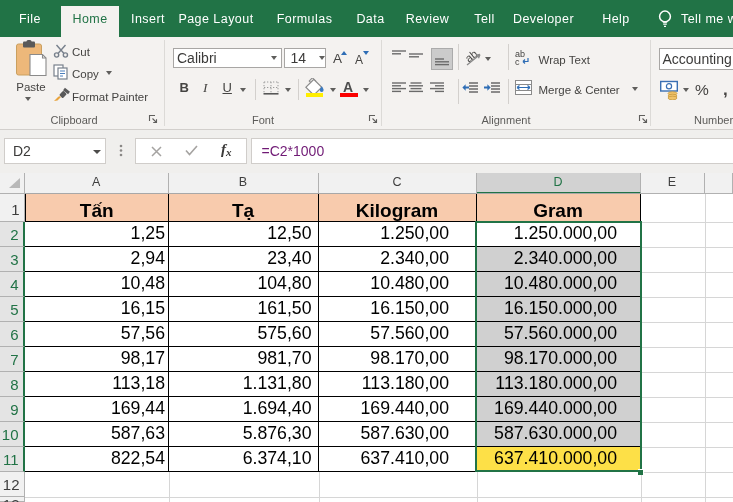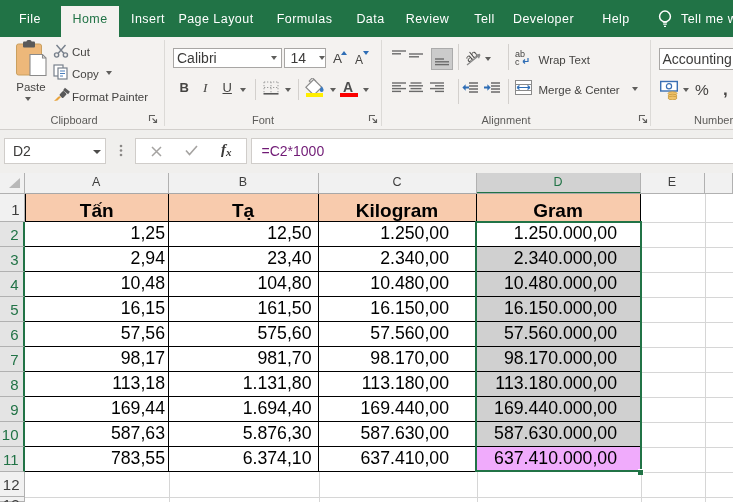--- a/index.html
+++ b/index.html
@@ -281,21 +281,21 @@
 <div class="h1" style="left:476.5px;top:193.5px;width:164.0px;height:28.5px;line-height:33.0px;">Gram</div>
 <div class="cell" style="left:25px;top:222.0px;width:143.5px;height:25.0px;line-height:23.0px;padding-right:2.5px;background:#fff">1,25</div>
 <div class="cell" style="left:25px;top:247.0px;width:143.5px;height:25.0px;line-height:23.0px;padding-right:2.5px;background:#fff">2,94</div>
 <div class="cell" style="left:25px;top:272.0px;width:143.5px;height:25.0px;line-height:23.0px;padding-right:2.5px;background:#fff">10,48</div>
 <div class="cell" style="left:25px;top:297.0px;width:143.5px;height:25.0px;line-height:23.0px;padding-right:2.5px;background:#fff">16,15</div>
 <div class="cell" style="left:25px;top:322.0px;width:143.5px;height:25.0px;line-height:23.0px;padding-right:2.5px;background:#fff">57,56</div>
 <div class="cell" style="left:25px;top:347.0px;width:143.5px;height:25.0px;line-height:23.0px;padding-right:2.5px;background:#fff">98,17</div>
 <div class="cell" style="left:25px;top:372.0px;width:143.5px;height:25.0px;line-height:23.0px;padding-right:2.5px;background:#fff">113,18</div>
 <div class="cell" style="left:25px;top:397.0px;width:143.5px;height:25.0px;line-height:23.0px;padding-right:2.5px;background:#fff">169,44</div>
 <div class="cell" style="left:25px;top:422.0px;width:143.5px;height:25.0px;line-height:23.0px;padding-right:2.5px;background:#fff">587,63</div>
-<div class="cell" style="left:25px;top:447.0px;width:143.5px;height:25.0px;line-height:23.0px;padding-right:2.5px;background:#fff">783,55</div>
+<div class="cell" style="left:25px;top:447.0px;width:143.5px;height:25.0px;line-height:23.0px;padding-right:2.5px;background:#fff">822,54</div>
 <div class="cell" style="left:168.5px;top:222.0px;width:150.0px;height:25.0px;line-height:23.0px;padding-right:6px;background:#fff">12,50</div>
 <div class="cell" style="left:168.5px;top:247.0px;width:150.0px;height:25.0px;line-height:23.0px;padding-right:6px;background:#fff">23,40</div>
 <div class="cell" style="left:168.5px;top:272.0px;width:150.0px;height:25.0px;line-height:23.0px;padding-right:6px;background:#fff">104,80</div>
 <div class="cell" style="left:168.5px;top:297.0px;width:150.0px;height:25.0px;line-height:23.0px;padding-right:6px;background:#fff">161,50</div>
 <div class="cell" style="left:168.5px;top:322.0px;width:150.0px;height:25.0px;line-height:23.0px;padding-right:6px;background:#fff">575,60</div>
 <div class="cell" style="left:168.5px;top:347.0px;width:150.0px;height:25.0px;line-height:23.0px;padding-right:6px;background:#fff">981,70</div>
 <div class="cell" style="left:168.5px;top:372.0px;width:150.0px;height:25.0px;line-height:23.0px;padding-right:6px;background:#fff">1.131,80</div>
 <div class="cell" style="left:168.5px;top:397.0px;width:150.0px;height:25.0px;line-height:23.0px;padding-right:6px;background:#fff">1.694,40</div>
 <div class="cell" style="left:168.5px;top:422.0px;width:150.0px;height:25.0px;line-height:23.0px;padding-right:6px;background:#fff">5.876,30</div>
 <div class="cell" style="left:168.5px;top:447.0px;width:150.0px;height:25.0px;line-height:23.0px;padding-right:6px;background:#fff">6.374,10</div>
@@ -311,16 +311,16 @@
 <div class="cell" style="left:318.5px;top:447.0px;width:158.0px;height:25.0px;line-height:23.0px;padding-right:26.5px;background:#fff">637.410,00</div>
 <div class="cell" style="left:476.5px;top:222.0px;width:164.0px;height:25.0px;line-height:23.0px;padding-right:22.5px;background:#fff">1.250.000,00</div>
 <div class="cell" style="left:476.5px;top:247.0px;width:164.0px;height:25.0px;line-height:23.0px;padding-right:22.5px;background:#d0d0d0">2.340.000,00</div>
 <div class="cell" style="left:476.5px;top:272.0px;width:164.0px;height:25.0px;line-height:23.0px;padding-right:22.5px;background:#d0d0d0">10.480.000,00</div>
 <div class="cell" style="left:476.5px;top:297.0px;width:164.0px;height:25.0px;line-height:23.0px;padding-right:22.5px;background:#d0d0d0">16.150.000,00</div>
 <div class="cell" style="left:476.5px;top:322.0px;width:164.0px;height:25.0px;line-height:23.0px;padding-right:22.5px;background:#d0d0d0">57.560.000,00</div>
 <div class="cell" style="left:476.5px;top:347.0px;width:164.0px;height:25.0px;line-height:23.0px;padding-right:22.5px;background:#d0d0d0">98.170.000,00</div>
 <div class="cell" style="left:476.5px;top:372.0px;width:164.0px;height:25.0px;line-height:23.0px;padding-right:22.5px;background:#d0d0d0">113.180.000,00</div>
 <div class="cell" style="left:476.5px;top:397.0px;width:164.0px;height:25.0px;line-height:23.0px;padding-right:22.5px;background:#d0d0d0">169.440.000,00</div>
 <div class="cell" style="left:476.5px;top:422.0px;width:164.0px;height:25.0px;line-height:23.0px;padding-right:22.5px;background:#d0d0d0">587.630.000,00</div>
-<div class="cell" style="left:476.5px;top:447.0px;width:164.0px;height:25.0px;line-height:23.0px;padding-right:22.5px;background:#f0abfc">637.410.000,00</div>
+<div class="cell" style="left:476.5px;top:447.0px;width:164.0px;height:25.0px;line-height:23.0px;padding-right:22.5px;background:#fde047">637.410.000,00</div>
 <div class="abs" style="left:475.0px;top:220.5px;width:167.0px;height:251.5px;border:2px solid #217346;box-sizing:border-box"></div>
 <div class="abs" style="left:637.5px;top:469px;width:6px;height:6px;background:#fff"></div>
 <div class="abs" style="left:638.0px;top:469.5px;width:5px;height:5px;background:#217346"></div>
 </div>
 </body></html>

